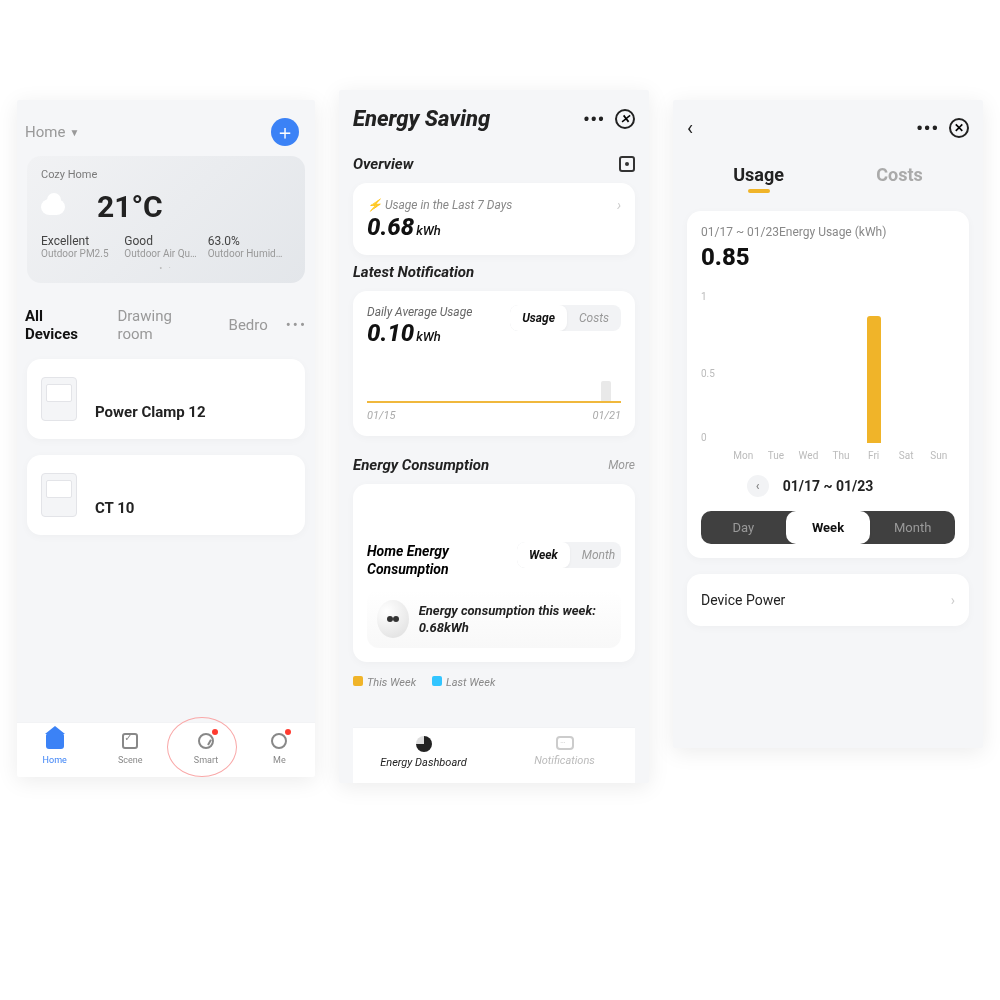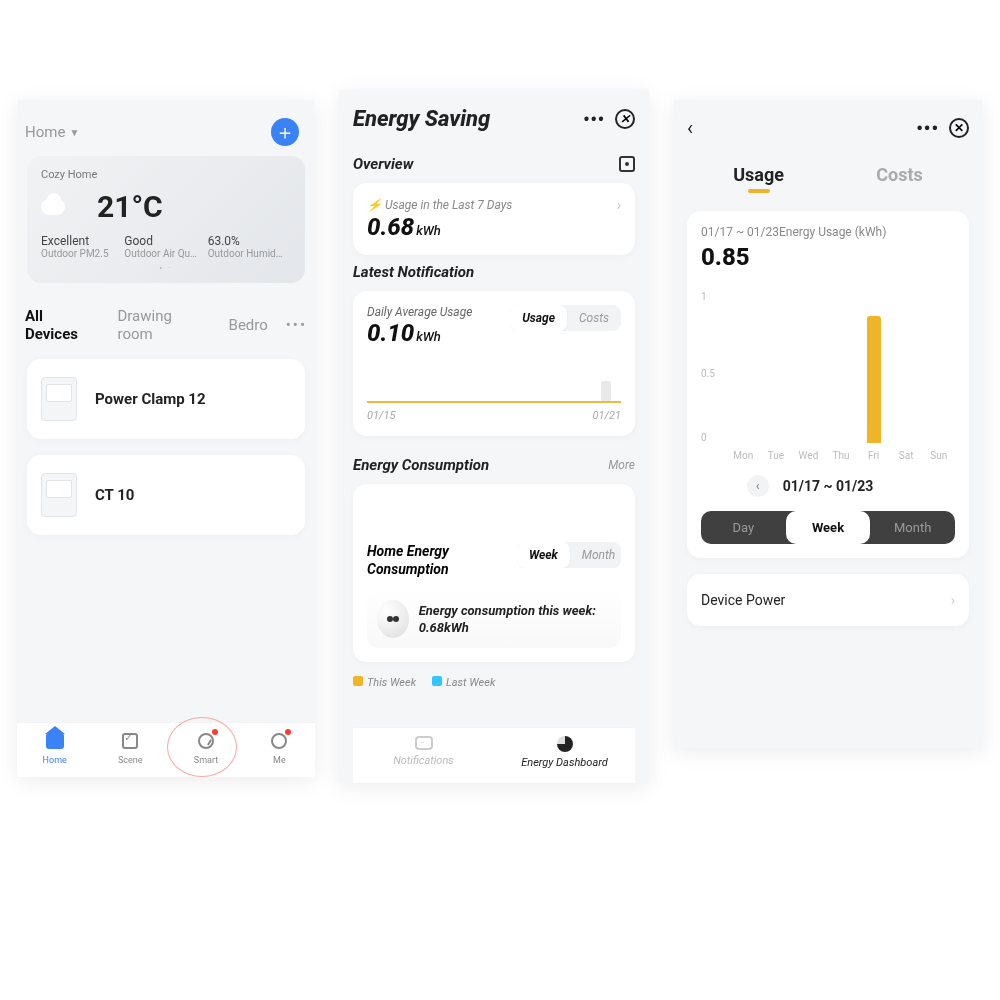--- a/index.html
+++ b/index.html
@@ -50,21 +50,21 @@
   .wlab { font-size:10px; color:#999; }
   .dots { text-align:center; font-size:9px; color:#bbb; margin-top:4px; letter-spacing:2px; }
 
   .room-tabs { display:flex; align-items:center; gap:18px; padding:20px 8px 10px 8px; font-size:15px; color:#999; }
   .room-tabs .active { color:#111; font-weight:700; }
   .room-tabs .more-ic { margin-left:auto; color:#999; letter-spacing:2px; }
 
   .dev-list { padding:0 10px; display:flex; flex-direction:column; gap:16px; margin-top:6px; }
   .dev-card {
     background:#fff; border-radius:14px; padding:18px 14px;
-    display:flex; align-items:center; gap:18px;
+    display:flex; align-items:flex-end; gap:18px;
     box-shadow:0 2px 8px rgba(0,0,0,0.03);
   }
   .dev-ic { width:36px; height:44px; background:#f4f5f7; border:1px solid #e3e4e8; border-radius:4px; position:relative; }
   .dev-ic::after { content:''; position:absolute; left:4px; right:4px; top:6px; height:16px; background:#fff; border:1px solid #e3e4e8; border-radius:2px; }
   .dev-name { font-size:15px; font-weight:700; color:#222; }
 
   .bottom-nav {
     margin-top:auto; background:#fff; display:flex; justify-content:space-around;
     padding:8px 0 12px 0; border-top:1px solid #f2f3f5; position:relative;
   }
@@ -330,27 +330,27 @@
         <div class="bubble-text">Energy consumption this week: 0.68kWh</div>
       </div>
     </div>
 
     <div class="legend">
       <span><span class="sq y"></span><span>This Week</span></span>
       <span><span class="sq b"></span><span>Last Week</span></span>
     </div>
 
     <div class="s2-bottom">
+      <div class="s2-tab on">
+        <div class="pie-ic"></div>
+        <span>Energy Dashboard</span>
+      </div>
       <div class="s2-tab">
         <div class="msg-ic"></div>
         <span>Notifications</span>
-      </div>
-      <div class="s2-tab on">
-        <div class="pie-ic"></div>
-        <span>Energy Dashboard</span>
       </div>
     </div>
   </div>
 </div>
 
 <div class="screen s3">
   <div class="s3-inner">
     <div class="s3-head">
       <span class="back-chev">‹</span>
       <div class="head-icons">

